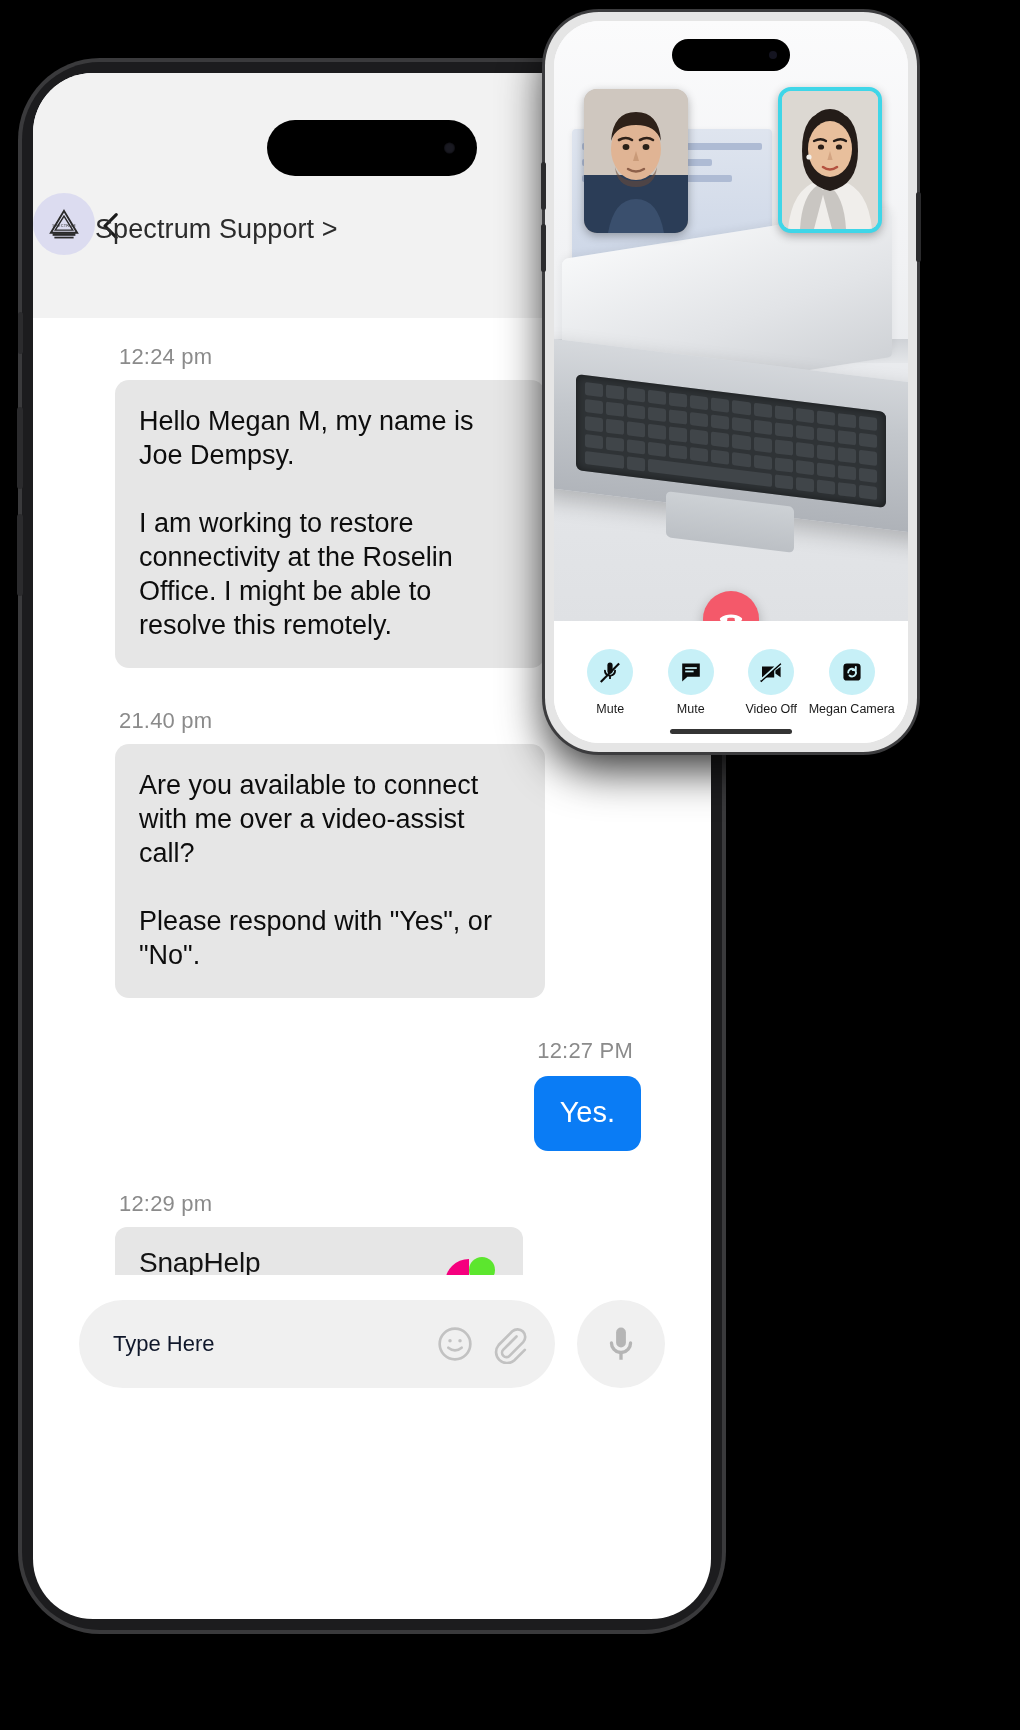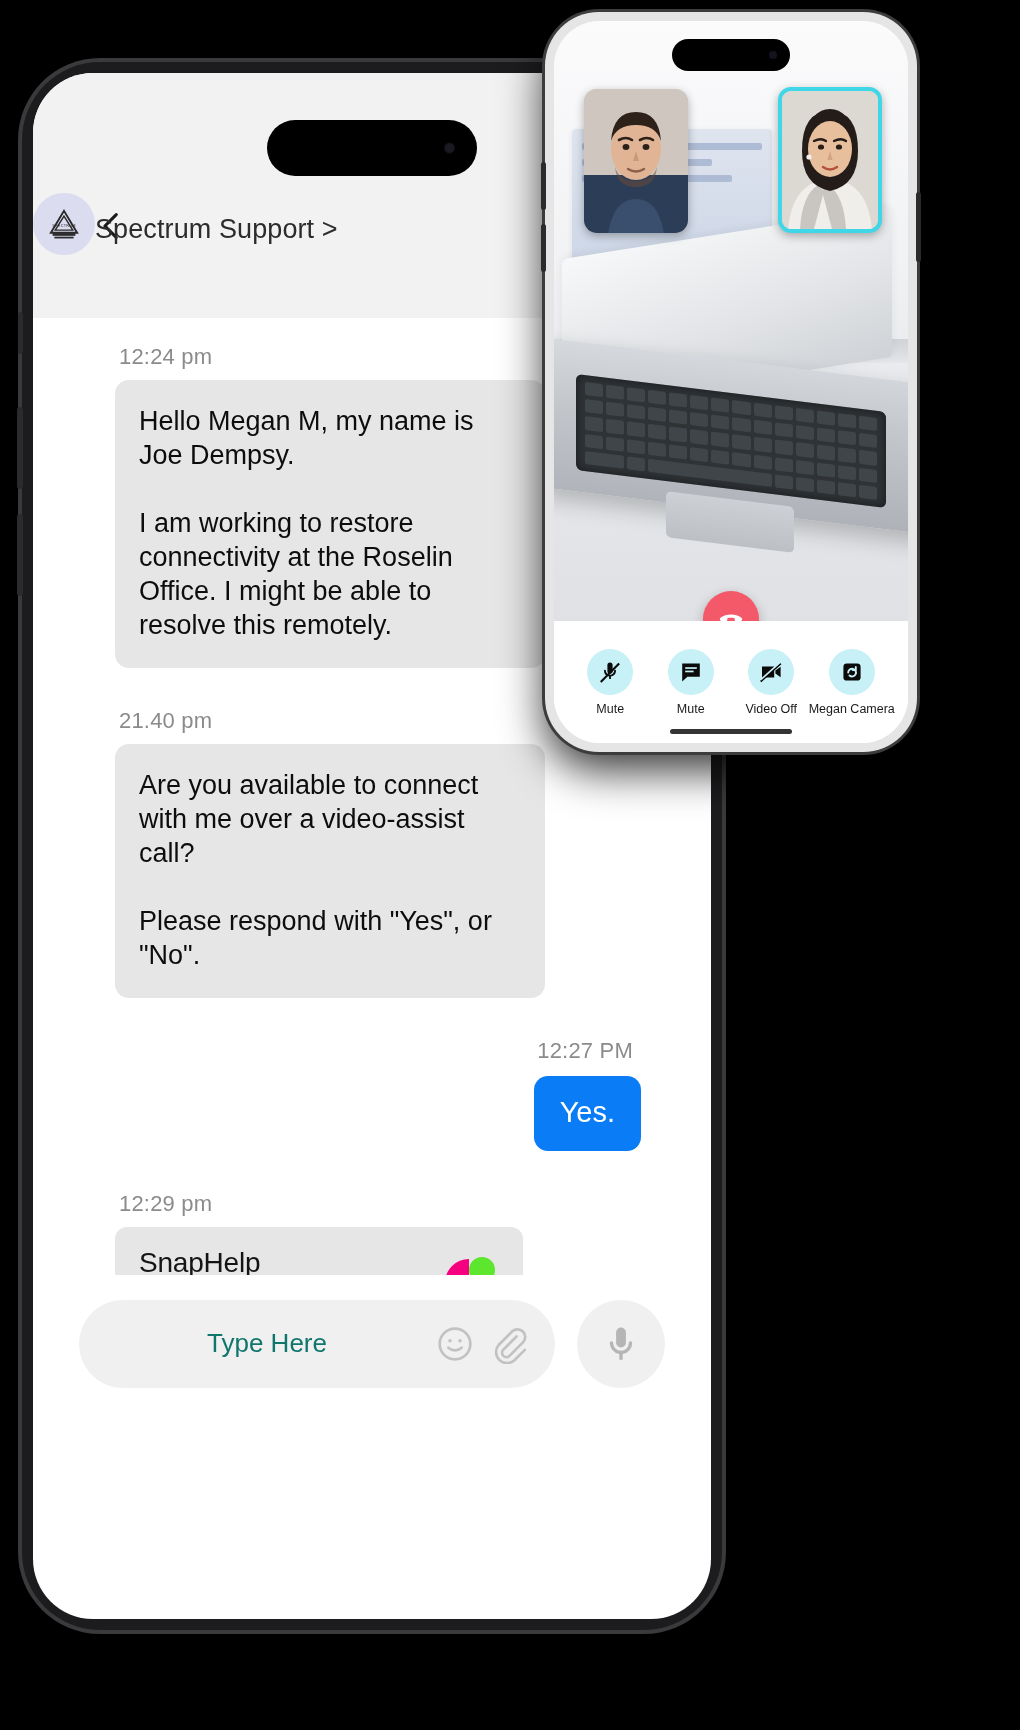--- a/index.html
+++ b/index.html
@@ -135,21 +135,21 @@
   }
   .input-pill {
     flex: 1;
     height: 88px;
     background: #f0f0f0;
     border-radius: 44px;
     display: flex; align-items: center;
     padding: 0 26px 0 34px;
   }
   .input-placeholder {
-    flex: 1; font-size: 26px; color: #0f766e; text-align: center;
+    flex: 1; font-size: 22px; color: #0f172a;
   }
   .inp-icon { width: 40px; height: 40px; color: #c2c2c2; margin-left: 14px; }
   .mic-btn {
     width: 88px; height: 88px; border-radius: 50%;
     background: #f0f0f0;
     display: flex; align-items: center; justify-content: center;
     flex: 0 0 auto;
   }
   .mic-btn svg { width: 42px; height: 42px; color: #b5b5b5; }
 

